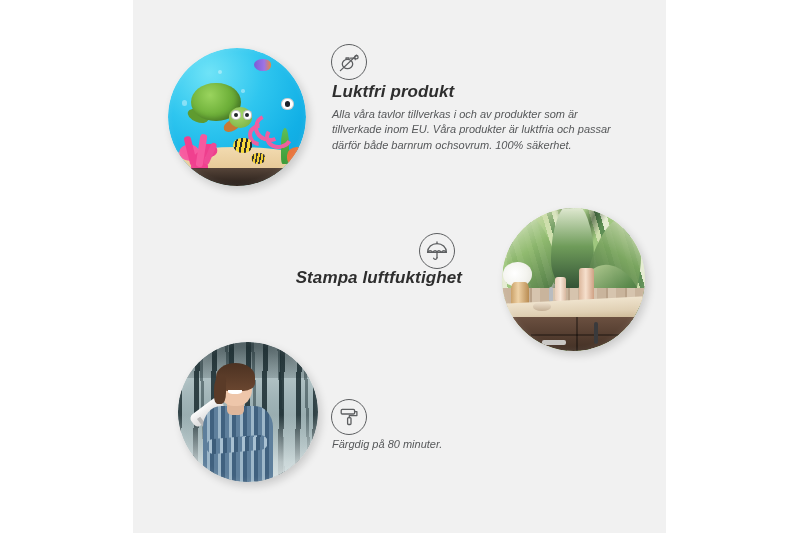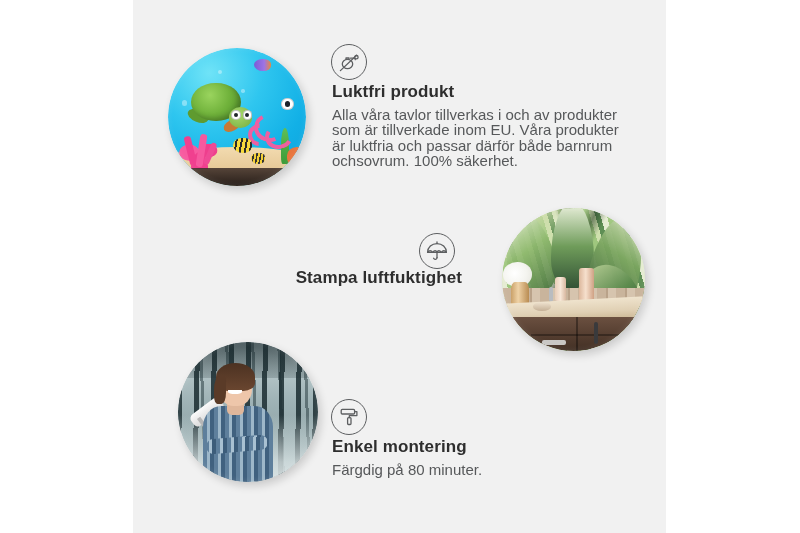--- a/index.html
+++ b/index.html
@@ -22,33 +22,33 @@
   
   .panel {
     position: absolute;
     left: 133px;
     top: 0;
     width: 533px;
     height: 533px;
     background: #f1f1f1;
   }
 
-  .feature-text { position: absolute; }
+  .feature-text { position: absolute; font-style: italic; }
 
   .feature-title {
     font-size: 17px;
     font-weight: bold;
     color: #2e2e2e;
     letter-spacing: .1px;
     white-space: nowrap;
     margin-bottom: 5px;
   }
 
   .feature-desc {
-    font-size: 15px;
+    font-size: 11px;
     line-height: 15.4px;
     color: #56585a;
   }
 
   .align-left  { text-align: left; }
   .align-right { text-align: right; }
 
   
   .icon-badge {
     position: absolute;
@@ -474,17 +474,16 @@
 
   <div class="icon-badge" style="left:331px; top:399px;">
     <svg width="24" height="24" viewBox="0 0 24 24" fill="none" stroke="#5d5f61" stroke-width="1.3" stroke-linecap="round" stroke-linejoin="round">
       <rect x="4.2" y="4.4" width="13.4" height="4.6" rx="1.1"></rect>
       <path d="M17.6 6.7 h2.3 v3.9 h-7.6 v2.1"></path>
       <rect x="10.6" y="12.7" width="3.4" height="6.8" rx="0.9"></rect>
     </svg>
   </div>
 
   <div class="feature-text align-left" style="left:332px; top:437px; width:280px;">
-    <div class="feature-title">Enkel montering</div>
     <div class="feature-desc">Färgdig på 80 minuter.</div>
   </div>
 
 </div>
 
 </body></html>

